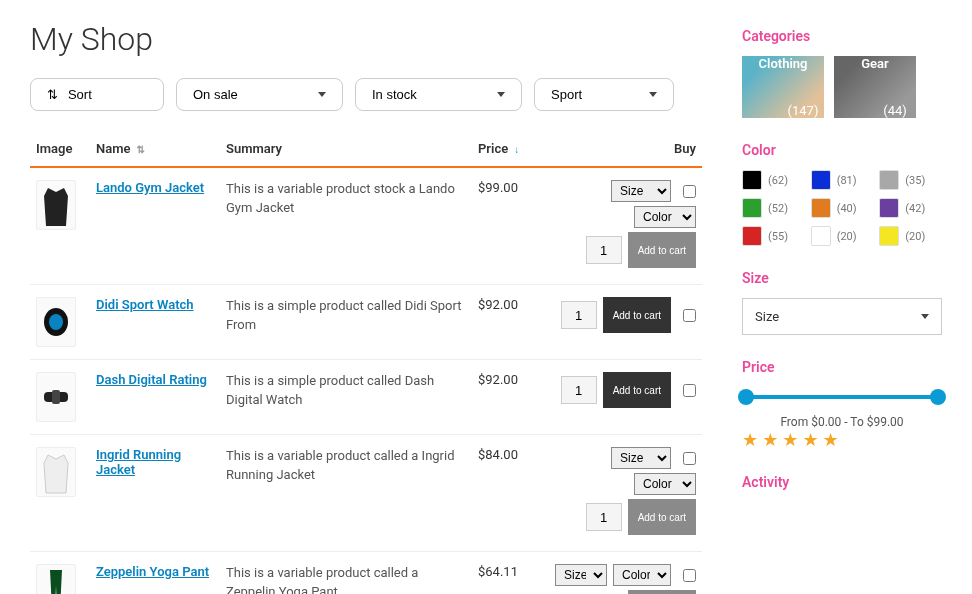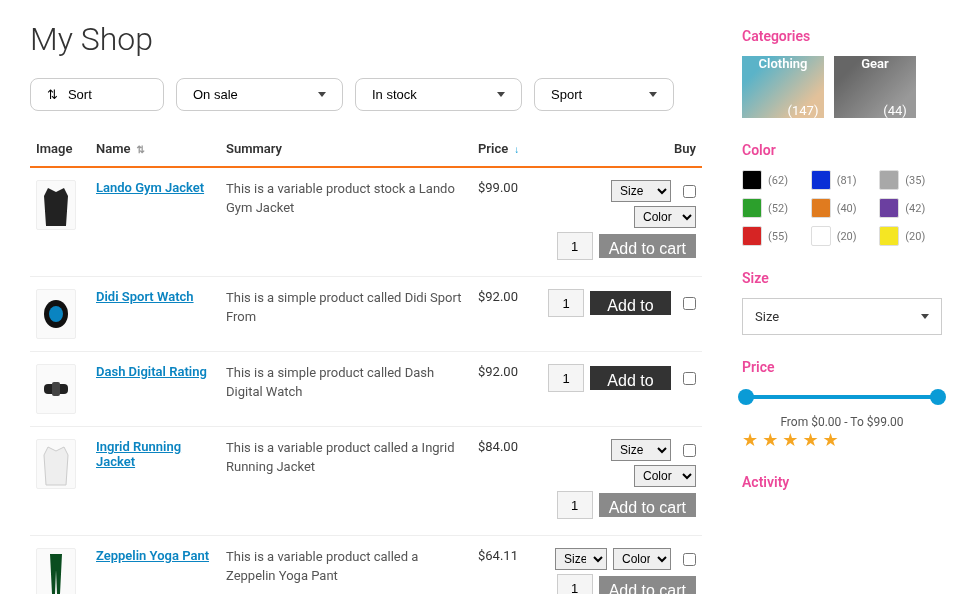--- a/index.html
+++ b/index.html
@@ -29,21 +29,21 @@
     a.product-link { color: #0a84c1; text-decoration: underline; font-weight: 600; font-size: 13px; }
     .summary { color: #555; font-size: 13px; line-height: 1.45; }
     .price { font-size: 13px; color: #333; }
     .variant-row { display: flex; justify-content: flex-end; gap: 6px; align-items: center; margin-bottom: 4px; }
     .variant-select { border: 1px solid #888; padding: 2px 4px; font-size: 12px; height: 22px; }
     .size-select { width: 60px; }
     .color-select { width: 62px; }
     .inline-size-select { width: 52px; }
     .inline-color-select { width: 58px; }
     .qty-input { width: 36px; height: 28px; border: 1px solid #ccc; background: #f5f5f5; text-align: center; font-size: 13px; }
-    .addcart { background: #333; color: #fff; border: none; padding: 6px 10px; font-size: 16px; height: 24px; }
+    .addcart { background: #333; color: #fff; border: none; padding: 6px 10px; font-size: 10px; height: 36px; }
     .addcart.disabled { background: #8a8a8a; }
     .check { width: 13px; height: 13px; vertical-align: middle; margin-left: 6px; }
 
     .sidebar h3 { font-size: 14px; font-weight: 600; margin-bottom: 12px; margin-top: 24px; color: #ec4899; }
     .sidebar h3:first-child { margin-top: 8px; }
     .cats { display: flex; gap: 10px; }
     .cat-card { position: relative; width: 82px; height: 62px; border-radius: 0; overflow: hidden; background: #888; display: flex; flex-direction: column; align-items: center; justify-content: space-between; color: #fff; cursor: pointer; }
     .cat-card .name { font-size: 13px; font-weight: 600; }
     .cat-card .count { font-size: 13px; margin-left: 40px; }
     .cat-clothing { background: linear-gradient(135deg, #5bb3c8 20%, #e2c19a 80%); }

